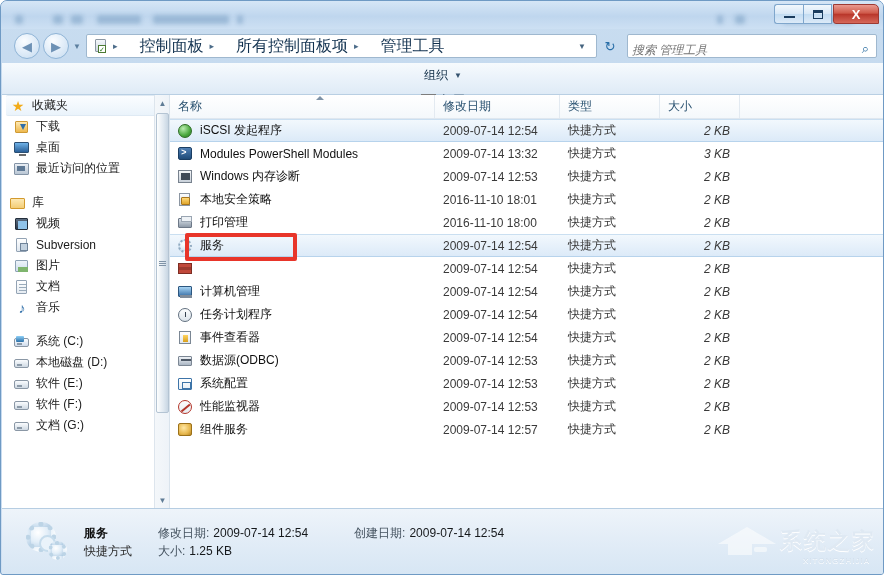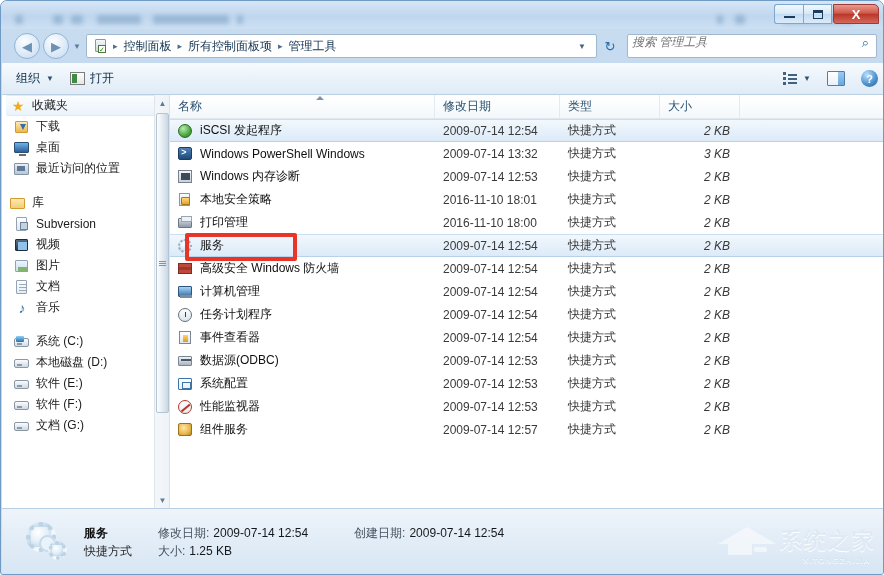--- a/index.html
+++ b/index.html
@@ -91,48 +91,48 @@
     position:absolute; left:2px; top:1px; width:11px; height:13px;
     background:linear-gradient(180deg,#f4f7fa,#cfd8e2);
     border:1px solid #8c97a3; border-radius:1px;
   }
   #crumb-icon .cp-chk{
     position:absolute; left:5px; top:7px; width:8px; height:8px;
     background:#ffffff; border:1px solid #4b7a32;
     font-size:7px; color:#2f7d1f; line-height:7px; text-align:center;
   }
   .crumb {
-    font-size:12px; color:#11314f; padding:13px 4px; white-space:nowrap;
+    font-size:16px; color:#11314f; padding:13px 4px; white-space:nowrap;margin-left:16px;
   }
   .crumb-sep { color:#4b6b88; font-size:9px; padding:0 2px; }
   #crumb-caret { margin-left:auto; color:#45647f; font-size:8px; padding:0 6px; }
   #refreshbtn {
     width:22px; height:22px; margin-left:2px; flex:none;
     display:flex; align-items:center; justify-content:center;
     color:#2a6fa8; font-size:13px;
   }
   #searchbox {
     width:250px; height:24px; margin-left:6px; flex:none;
     background:#ffffff; border:1px solid #9fb8cf; border-radius:2px;
-    display:flex; align-items:flex-start; padding:0 4px;
+    display:flex; align-items:flex-end; padding:0 4px;
   }
   #search-input {
     flex:1; border:none; outline:none; font-size:12px;
     font-style:italic; color:#5a5a5a;
     font-family:"Liberation Sans","DejaVu Sans",sans-serif;
     background:transparent;
   }
   #search-icon { color:#24699e; font-size:13px; padding-right:3px; }
 
   
   #toolbar {
     position:absolute; left:1px; top:62px; width:882px; height:32px;
     background: linear-gradient(180deg,#f6fafd 0%, #eaf2fa 50%, #dfebf6 100%);
     border-bottom:1px solid #b9cfe3;
-    display:flex; align-items:center; padding:0 6px;
+    display:flex; align-items:center; padding:0 6px;flex-direction:column;
   }
   .tb-item {
     display:flex; align-items:center; gap:4px;
     padding:4px 8px; font-size:12px; color:#0d2b45;
     border-radius:3px; white-space:nowrap;
   }
   .tb-caret { font-size:8px; color:#35536f; margin-left:2px;}
   .tb-spacer { flex:1; }
   #open-icon {
     width:16px;height:14px;position:relative;
@@ -558,29 +558,29 @@
       <div class="nav-gap"></div>
 
       <div class="nav-item root">
         <span class="nav-ico">
             <i class="ic-folder lib"></i>
           </span>
         <span>库</span>
       </div>
       <div class="nav-item">
         <span class="nav-ico">
+            <i class="ic-video"></i>
+          </span>
+        <span>视频</span>
+      </div>
+      <div class="nav-item">
+        <span class="nav-ico">
             <i class="ic-sub"></i>
           </span>
         <span>Subversion</span>
-      </div>
-      <div class="nav-item">
-        <span class="nav-ico">
-            <i class="ic-video"></i>
-          </span>
-        <span>视频</span>
       </div>
       <div class="nav-item">
         <span class="nav-ico">
             <i class="ic-pic"></i>
           </span>
         <span>图片</span>
       </div>
       <div class="nav-item">
         <span class="nav-ico">
             <i class="ic-doc"></i>
@@ -654,21 +654,21 @@
         <div class="cell date">2009-07-14 12:54</div>
         <div class="cell type">快捷方式</div>
         <div class="cell size">2 KB</div>
       </div>
 
       <div class="filerow">
         <div class="cell name">
           <span class="fico">
               <i class="fi-ps"></i>
             </span>
-          <span>Windows PowerShell Windows</span>
+          <span>Modules PowerShell Modules</span>
         </div>
         <div class="cell date">2009-07-14 13:32</div>
         <div class="cell type">快捷方式</div>
         <div class="cell size">3 KB</div>
       </div>
 
       <div class="filerow">
         <div class="cell name">
           <span class="fico">
               <i class="fi-mem"></i>
@@ -714,21 +714,20 @@
         <div class="cell date">2009-07-14 12:54</div>
         <div class="cell type">快捷方式</div>
         <div class="cell size">2 KB</div>
       </div>
 
       <div class="filerow">
         <div class="cell name">
           <span class="fico">
               <i class="fi-fw"></i>
             </span>
-          <span>高级安全 Windows 防火墙</span>
         </div>
         <div class="cell date">2009-07-14 12:54</div>
         <div class="cell type">快捷方式</div>
         <div class="cell size">2 KB</div>
       </div>
 
       <div class="filerow">
         <div class="cell name">
           <span class="fico">
               <i class="fi-cmgmt"></i>

